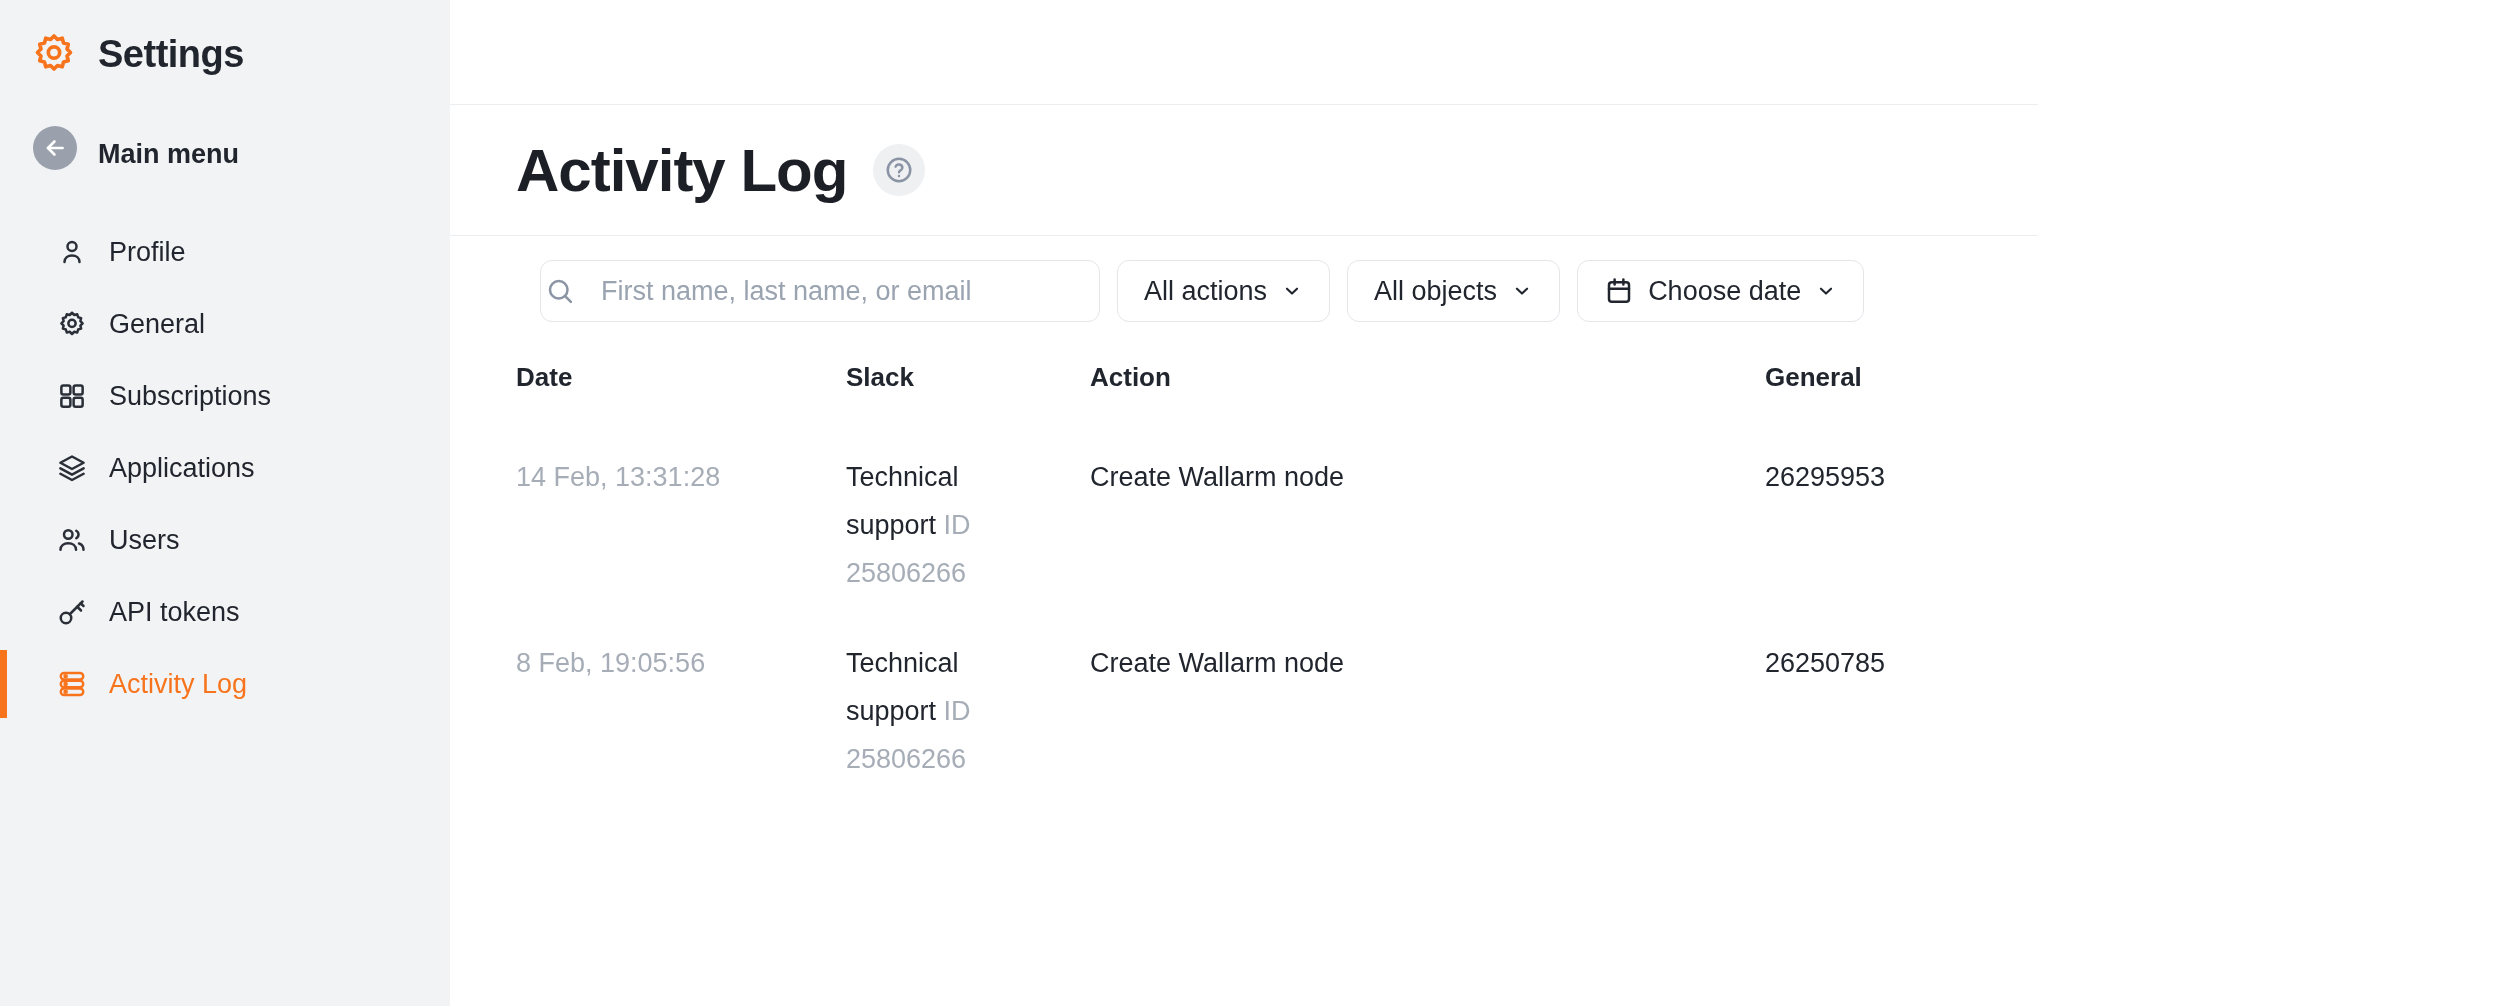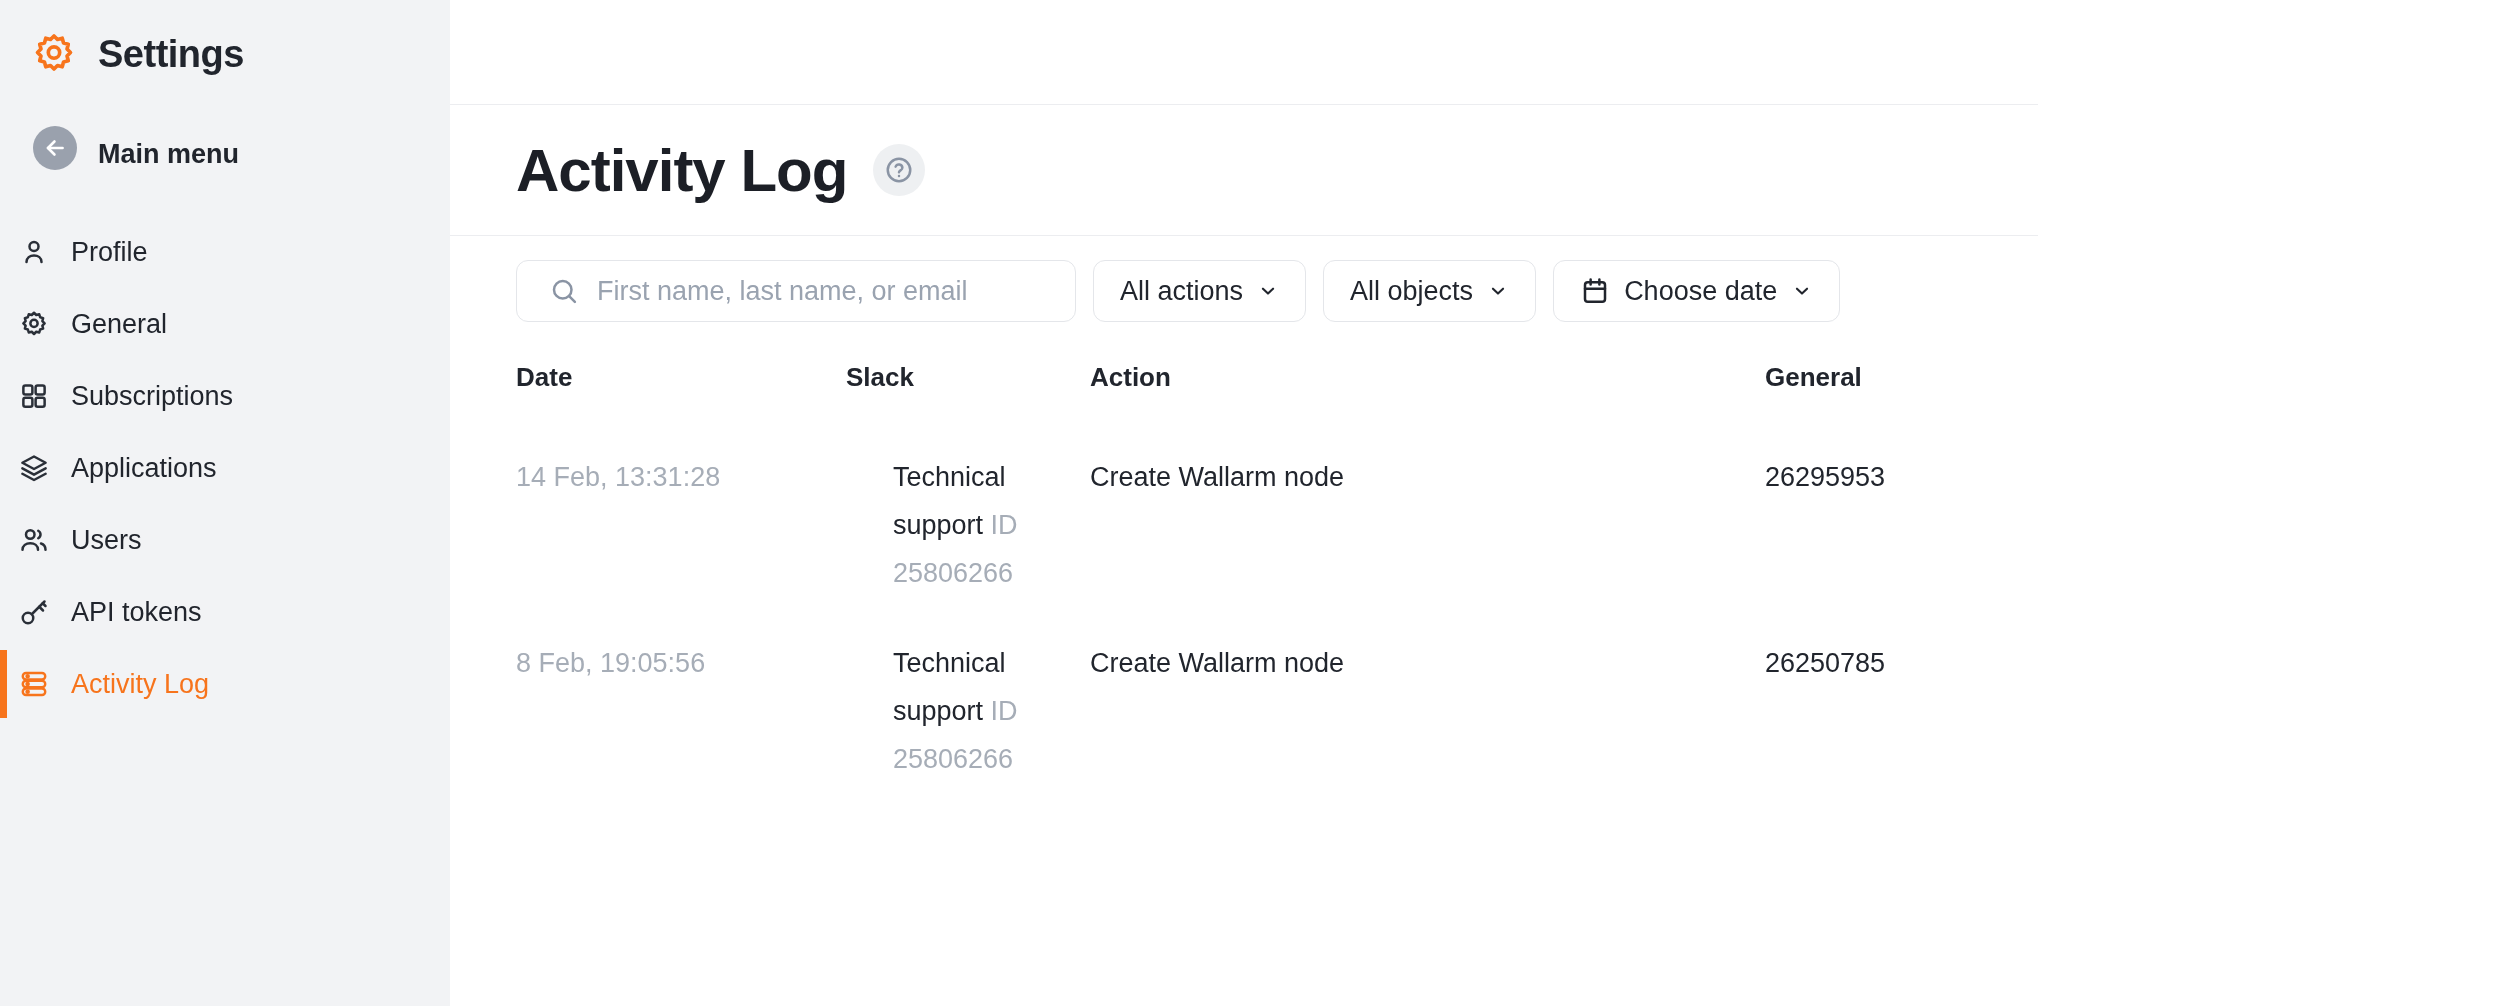--- a/index.html
+++ b/index.html
@@ -21,21 +21,21 @@
   .main-menu { position:absolute; left:33px; top:126px; display:flex; align-items:flex-end; gap:21px; cursor:pointer; }
   .back-circle {
     width:44px; height:44px; border-radius:50%; background:#9AA1AD;
     display:flex; align-items:center; justify-content:center;
   }
   .main-menu-label { font-size:27px; font-weight:bold; color:#21252D; }
 
   .nav { position:absolute; left:0; top:216px; width:450px; }
   .nav-item {
     position:relative; height:72px; display:flex; align-items:center; gap:22px;
-    padding-left:19px; color:#2A2F38; cursor:pointer;
+    padding-left:57px; color:#2A2F38; cursor:pointer;
   }
   .nav-item .nav-icon { width:30px; height:30px; color:#2A2F38; }
   .nav-label { font-size:27px; color:#21252D; }
   .nav-item.active .nav-label, .nav-item.active .nav-icon { color:#F7741C; }
   .nav-item.active::before {
     content:""; position:absolute; left:0; top:2px; width:7px; height:68px; background:#F7741C;
   }
 
   
   .main { position:absolute; left:450px; top:0; width:2066px; height:1006px; background:#fff; }
@@ -52,21 +52,21 @@
   .title-row { height:131px; border-bottom:1px solid #ECEDF0; display:flex; align-items:center; gap:26px; padding-left:66px; }
   .page-title { font-size:60px; font-weight:bold; letter-spacing:-1px; color:#1C1F26; }
   .help-chip {
     width:52px; height:52px; border-radius:50%; background:#EEF0F2;
     display:flex; align-items:center; justify-content:center; cursor:pointer; color:#8A94A4;
   }
 
   .filter-row { margin:24px 0 0 66px; display:flex; align-items:center; gap:17px; }
   .search-box {
     width:560px; height:62px; border:1px solid #E4E6EA; border-radius:12px; background:#fff;
-    display:flex; align-items:center; gap:18px; padding:0 32px; color:#8A94A4;
+    display:flex; align-items:center; gap:26px; padding:0 4px; color:#8A94A4;margin-left:24px;
   }
   .search-box input {
     border:none; outline:none; flex:1; font-size:27px; font-family:"Liberation Sans", sans-serif;
     color:#21252D; background:transparent;
   }
   .search-box input::placeholder { color:#9AA3B0; }
   .filter-btn {
     height:62px; border:1px solid #E4E6EA; border-radius:12px; background:#fff;
     display:flex; align-items:center; gap:14px; padding:16px 26px;
     font-size:27px; color:#21252D; cursor:pointer; white-space:nowrap;
@@ -74,21 +74,21 @@
   .filter-btn .chev { color:#21252D; }
 
   
   .table { margin:40px 60px 0 66px; }
   .cols { display:grid; grid-template-columns:330px 244px 675px 1fr; }
   .thead { margin-bottom:60px; }
   .th { font-size:26px; font-weight:bold; color:#21252D; }
   .row { line-height:48px; font-size:27px; }
   .row + .row { margin-top:42px; }
   .cell-date { color:#A6ADB7; }
-  .cell-name { max-width:210px;margin-left:47px; }
+  .cell-name { max-width:210px; }
   .t-dark { color:#21252D; }
   .t-muted { color:#A6ADB7; }
 </style>
 </head>
 <body>
 
 <div class="screen">
 
   <div class="sidebar">
 

